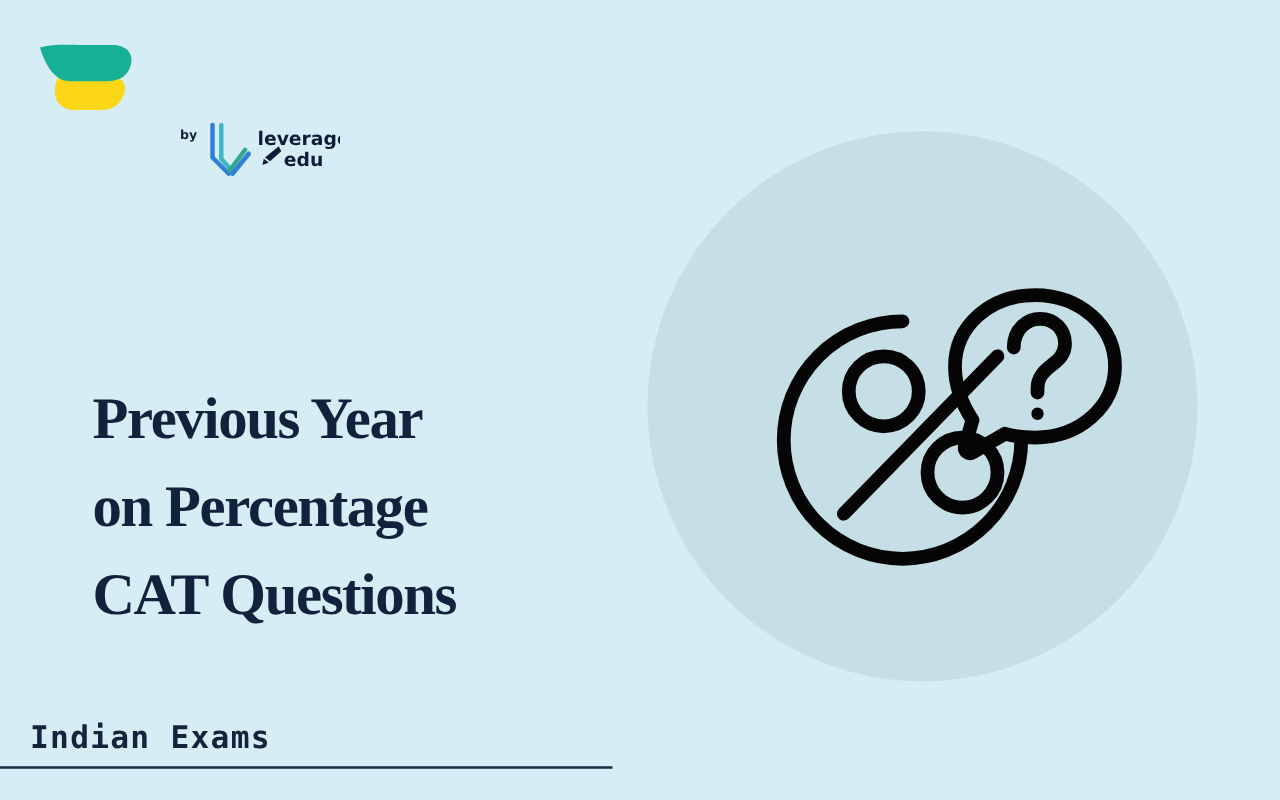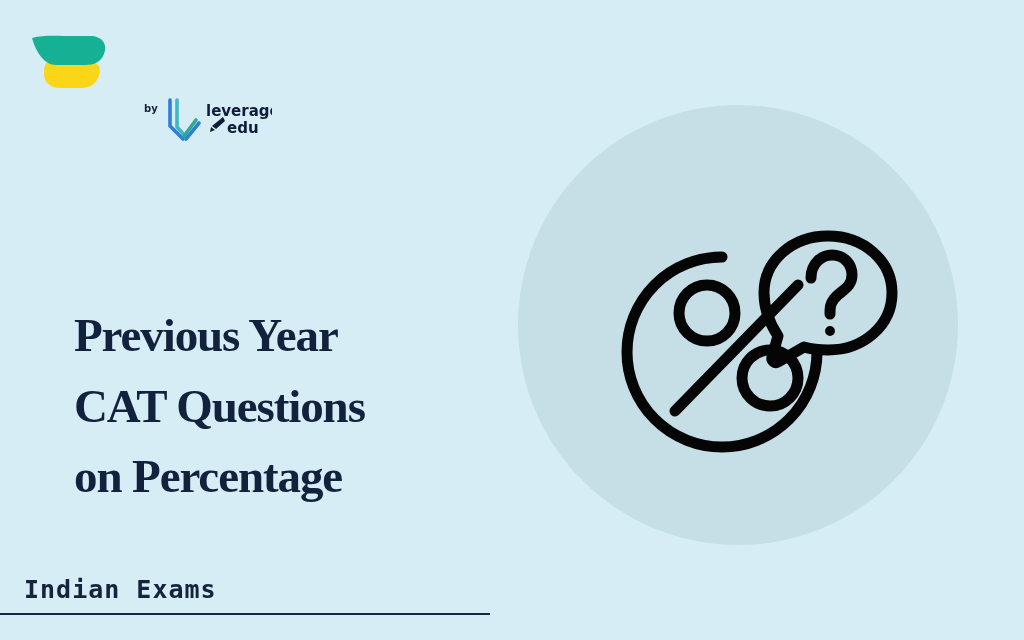--- a/index.html
+++ b/index.html
@@ -197,20 +197,20 @@
         <path d="M 45 31 L 49 34 L 44 36 Z"></path>
       </g>
 
       <text x="40" y="20" font-family="DejaVu Sans, sans-serif" font-size="15" font-weight="bold" fill="#101c3a">leverage</text>
       <text x="61" y="37" font-family="DejaVu Sans, sans-serif" font-size="15" font-weight="bold" fill="#101c3a">edu</text>
     </svg>
   </div>
 
   <div id="headline">
     <span class="hl-line">Previous Year</span>
+    <span class="hl-line">on Percentage</span>
     <span class="hl-line">CAT Questions</span>
-    <span class="hl-line">on Percentage</span>
   </div>
 
   <div id="footer-category">Indian Exams</div>
   <div id="footer-rule"></div>
 
 </div>
 
 </body></html>

